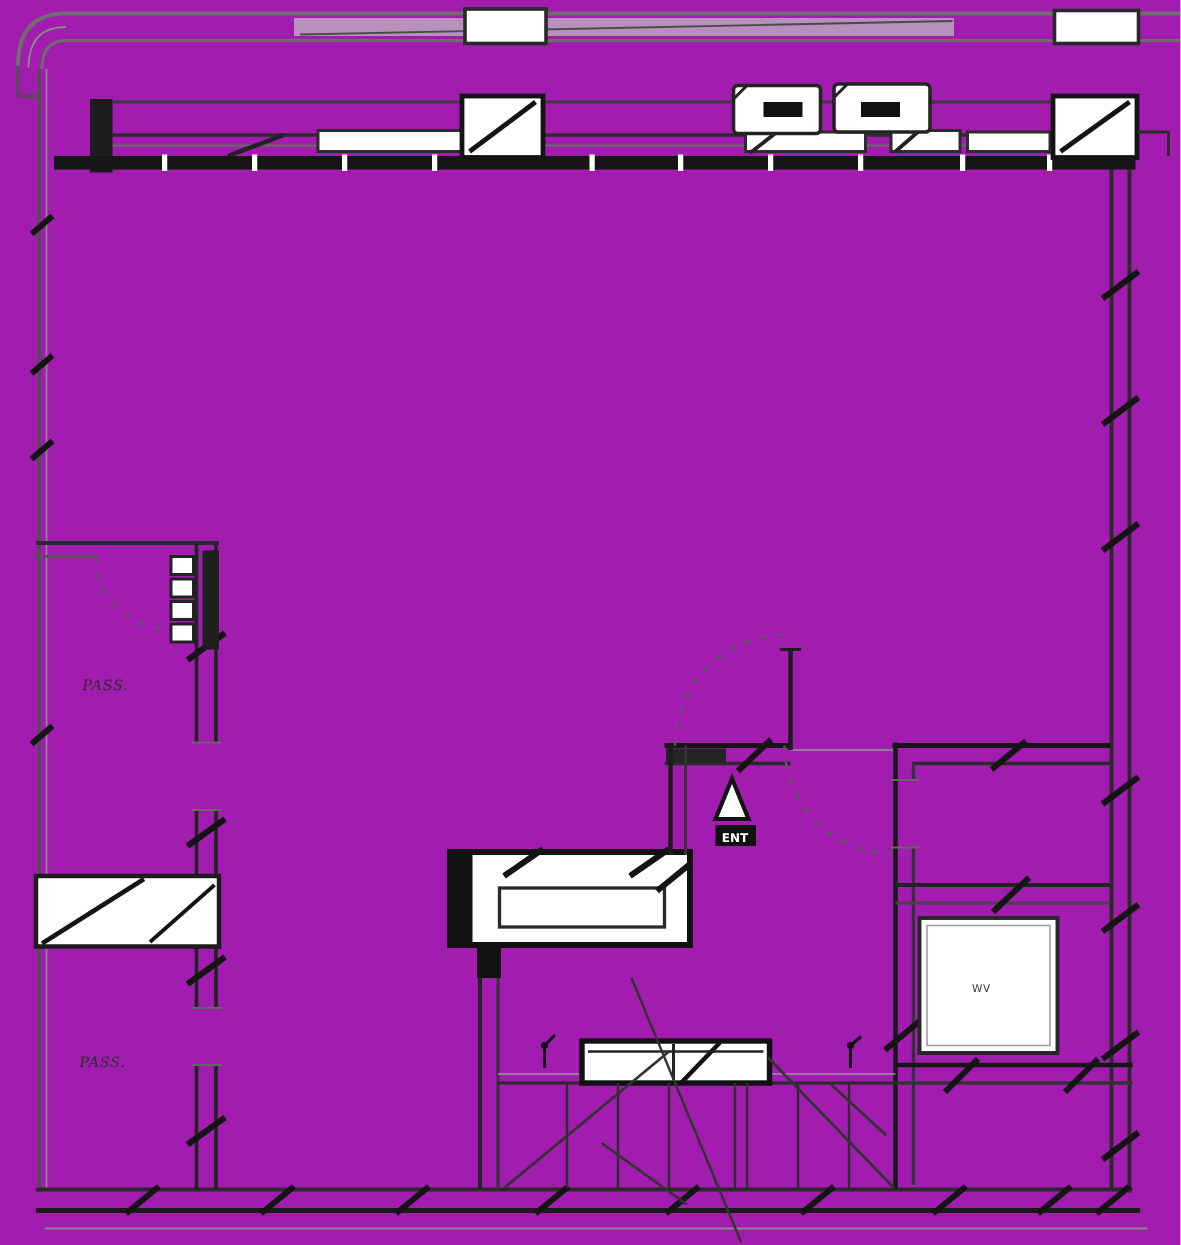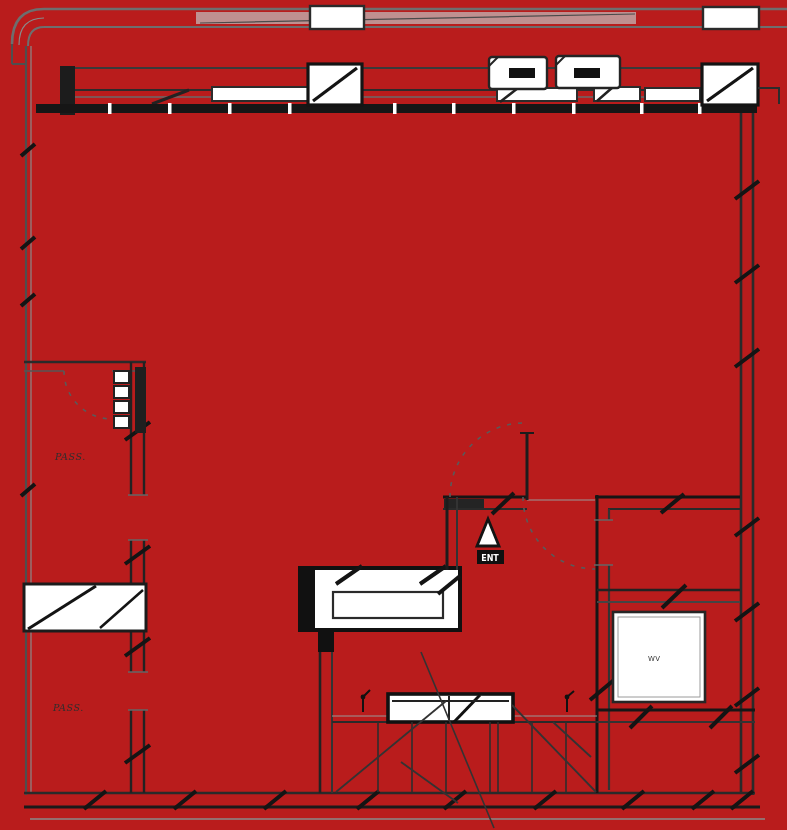--- a/index.html
+++ b/index.html
@@ -1,16 +1,16 @@
 <!DOCTYPE html>
 <html><head>
 <meta charset="utf-8">
 <style>
   html,body{margin:0;padding:0;background:#ffffff;}
-  .page{position:relative;width:787px;height:830px;background:#b91c1c;overflow:hidden;
+  .page{position:relative;width:787px;height:830px;background:#a21caf;overflow:hidden;
         font-family:"DejaVu Sans",sans-serif;}
   svg{position:absolute;left:0;top:0;filter:blur(0.45px);}
   .lbl-pass{font-family:"DejaVu Serif",serif;font-style:italic;font-size:9.5px;fill:#2e2e2e;letter-spacing:0.6px;}
   .lbl-tag{font-family:"DejaVu Sans",sans-serif;font-size:8px;font-weight:bold;fill:#ffffff;}
   .lbl-tiny{font-family:"DejaVu Sans",sans-serif;font-size:7px;fill:#333;letter-spacing:0.4px;}
   .hatch{stroke:#141414;stroke-width:4;fill:none;stroke-linecap:butt;}
   .arc{stroke:#5a5a5a;stroke-width:1.6;fill:none;stroke-dasharray:4 7;}
 </style>
 </head>
 <body>

